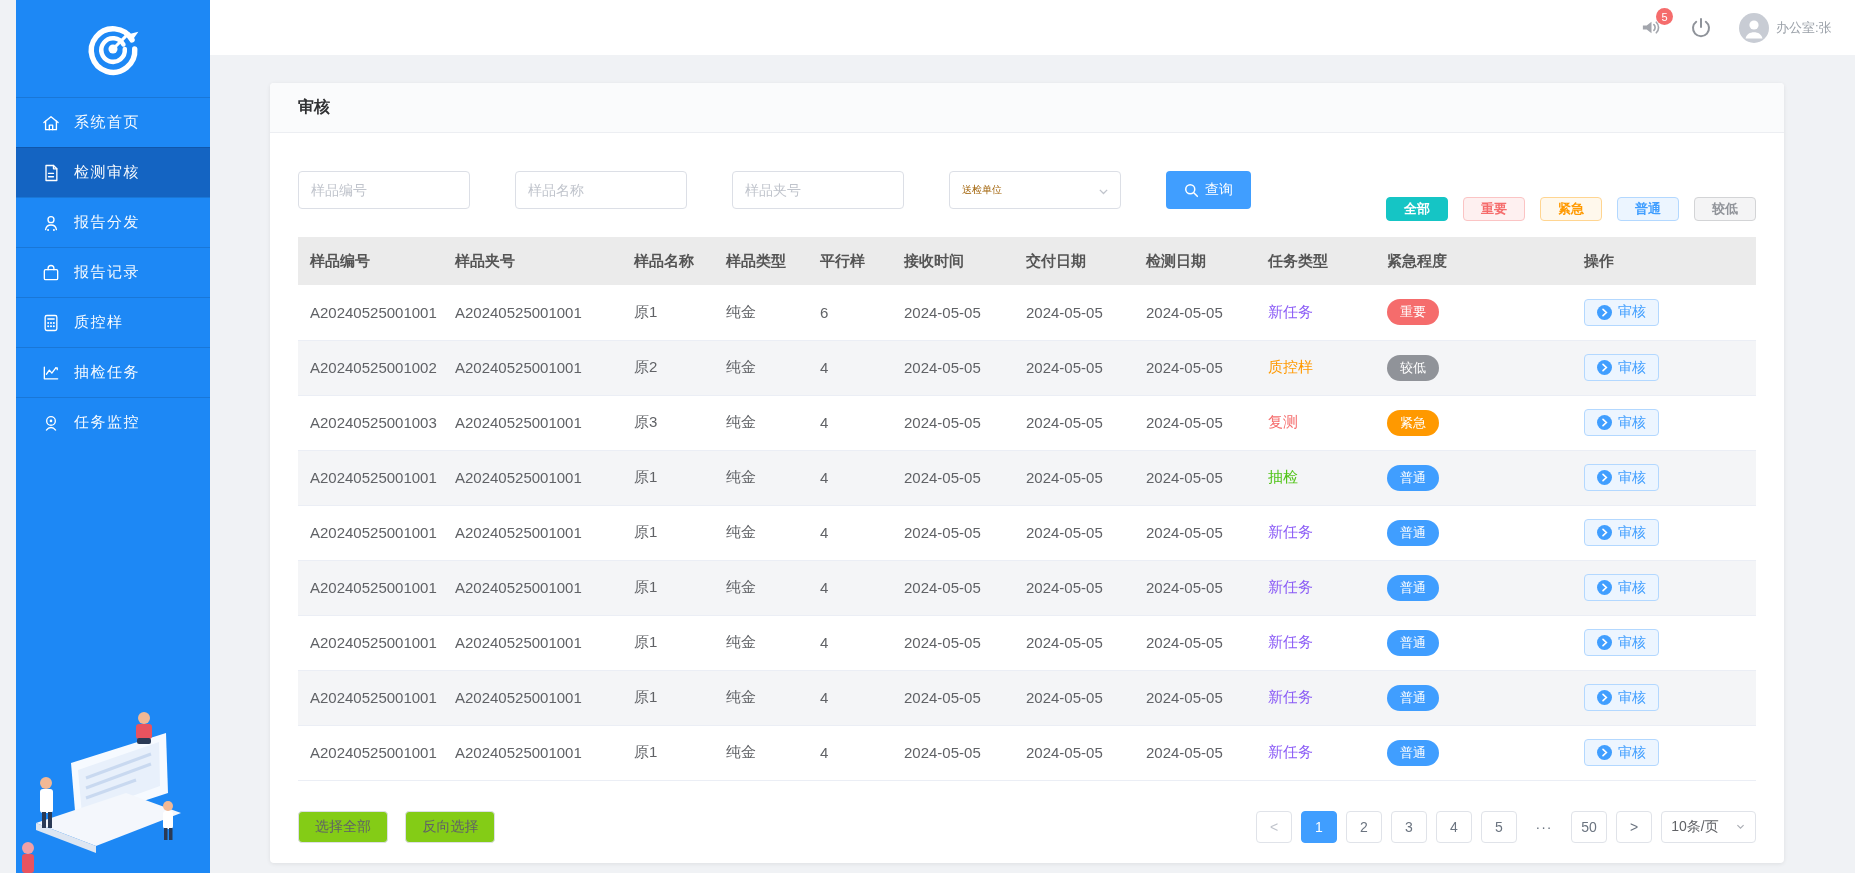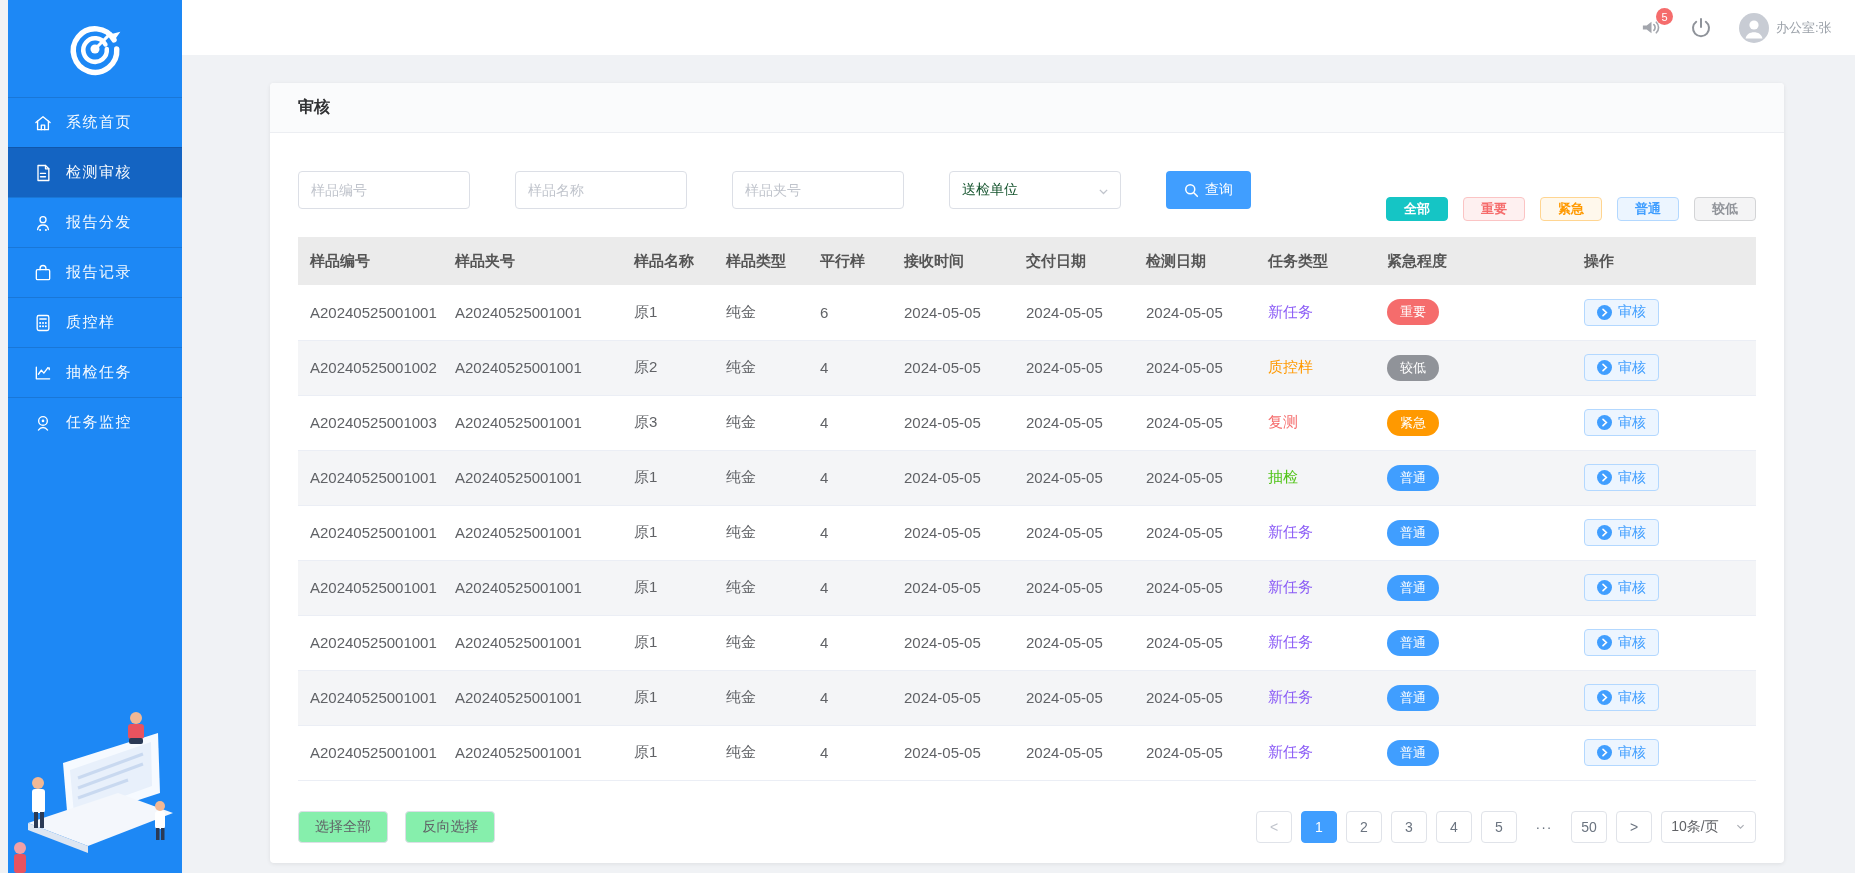--- a/index.html
+++ b/index.html
@@ -1,19 +1,19 @@
 <!DOCTYPE html>
 <html><head>
 <meta charset="utf-8">
 <style>
   * { box-sizing: border-box; margin: 0; padding: 0; }
   html,body { width:1855px; height:873px; overflow:hidden; font-family:"Liberation Sans",sans-serif; background:#f0f2f5; }
 
   
-  .sidebar { position:fixed; left:8px; top:0; width:174px; height:873px; background:#1d88f5; z-index:30; overflow:hidden; }
+  .sidebar { position:fixed; left:16px; top:0; width:194px; height:873px; background:#1d88f5; z-index:30; overflow:hidden; }
   .logo-box { height:97px; display:flex; align-items:center; justify-content:center; }
   .nav-item { height:50px; display:flex; align-items:center; padding-left:25px; gap:13px;
               border-top:1px solid rgba(0,0,0,.12); cursor:pointer; }
   .nav-item.active { background:#1464c2; }
   .nav-ic { width:20px; height:20px; display:inline-flex; }
   .nav-ic svg { width:20px; height:20px; }
   .nav-label { color:rgba(255,255,255,.96); font-size:15px; letter-spacing:1.5px; }
   .illu { position:absolute; bottom:0; left:0; width:173px; }
 
   
@@ -36,21 +36,21 @@
   .card-body { padding:0 28px; }
 
   
   .filter-zone { position:relative; height:104px; }
   .filter-row { position:absolute; top:38px; left:0; display:flex; gap:45px; }
   .f-input { width:172px; height:38px; border:1px solid #dcdfe6; border-radius:4px; padding:0 12px;
              font-size:14px; color:#606266; outline:none; font-family:"Liberation Sans",sans-serif; }
   .f-input::placeholder { color:#c0c4cc; }
   .f-select { position:relative; width:172px; height:38px; border:1px solid #dcdfe6; border-radius:4px;
               display:flex; align-items:center; padding:0 12px; cursor:pointer; }
-  .f-select .ph { color:#14532d; font-size:14px; }
+  .f-select .ph { color:#a16207; font-size:10px; }
   .f-select .chev { position:absolute; right:10px; top:13px; }
   .search-btn { height:38px; padding:12px 18px; background:#409eff; border:none; border-radius:4px; color:#fff;
                 font-size:14px; display:flex; align-items:center; gap:6px; cursor:pointer; font-family:"Liberation Sans",sans-serif; }
   .tag-row { position:absolute; top:64px; right:0; display:flex;font-weight:bold; }
   .tag { height:24px; display:inline-flex; align-items:center; padding:0 17px; margin-left:15px;
          border-radius:4px; font-size:13px; border:1px solid transparent; cursor:pointer; }
   .tag-all    { background:#15c5c5; border-color:#15c5c5; color:#fff; }
   .tag-important { background:#fef0f0; border-color:#fbc4c4; color:#f56c6c; }
   .tag-urgent { background:#fff8ec; border-color:#ffd591; color:#ff9900; }
   .tag-normal { background:#ecf5ff; border-color:#b3d8ff; color:#409eff; }
@@ -66,21 +66,21 @@
   .t-blue{color:#8b5cf6} .t-orange{color:#ff9900} .t-red{color:#f56c6c} .t-green{color:#52c41a}
   .pill { display:inline-block; min-width:22px; text-align:center; padding:4px 13px; border-radius:13px;
           color:#fff; font-size:13px; }
   .p-red{background:#f56c6c} .p-gray{background:#909399} .p-orange{background:#ff9900} .p-blue{background:#409eff}
   .audit-btn { display:inline-flex; align-items:center; gap:6px; height:27px; padding:0 12px;
                background:#ecf5ff; border:1px solid #b3d8ff; border-radius:4px; color:#409eff;
                font-size:14px; cursor:pointer; font-family:"Liberation Sans",sans-serif; }
 
   
   .foot-row { margin-top:30px; width:1458px; display:flex; justify-content:space-between; align-items:center; }
-  .sel-btn { height:32px; padding:0 16px; margin-right:13px; background:#86efac; border:1px solid #dcdfe6;
+  .sel-btn { height:32px; padding:0 16px; margin-right:13px; background:#84cc16; border:1px solid #dcdfe6;
              border-radius:4px; color:#606266; font-size:14px; cursor:pointer; font-family:"Liberation Sans",sans-serif; }
   .pager { display:flex; align-items:center; }
   .pg-btn { min-width:36px; height:32px; margin-left:9px; background:#fff; border:1px solid #e0e3e9;
             border-radius:4px; display:inline-flex; align-items:center; justify-content:center;
             font-size:14px; color:#6b7480; cursor:pointer; }
   .pg-btn.active { background:#409eff; border-color:#409eff; color:#fff; }
   .pg-btn.pg-dots { border:none; background:transparent; letter-spacing:1px; color:#6b7480; }
   .pg-prev { color:#c0c4cc; }
   .pg-size { min-width:95px; height:32px; margin-left:9px; background:#fff; border:1px solid #e0e3e9;
              border-radius:4px; display:inline-flex; align-items:center; justify-content:center; gap:16px;

